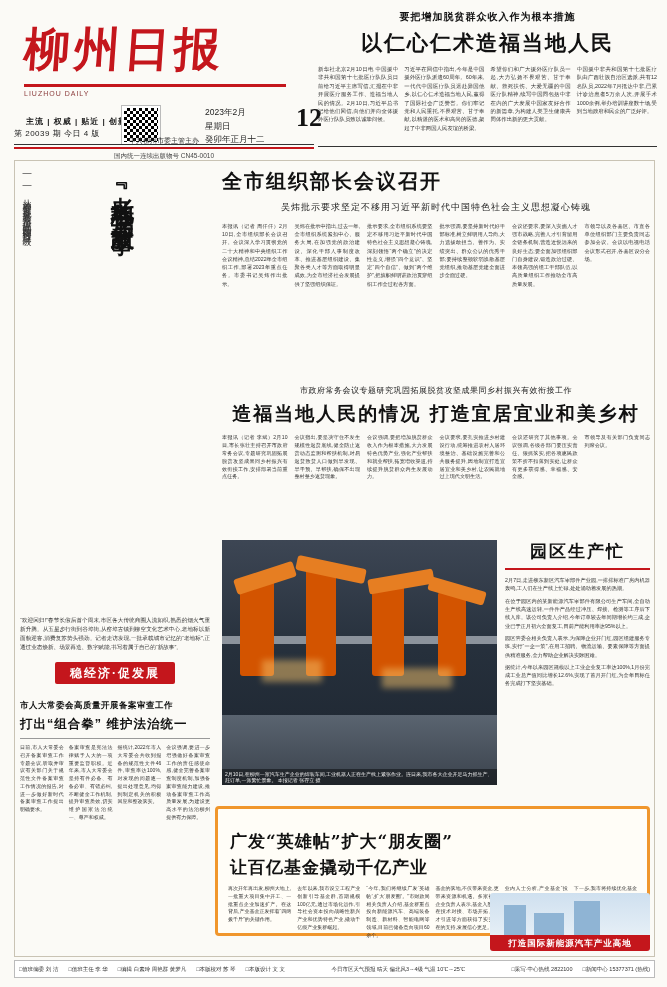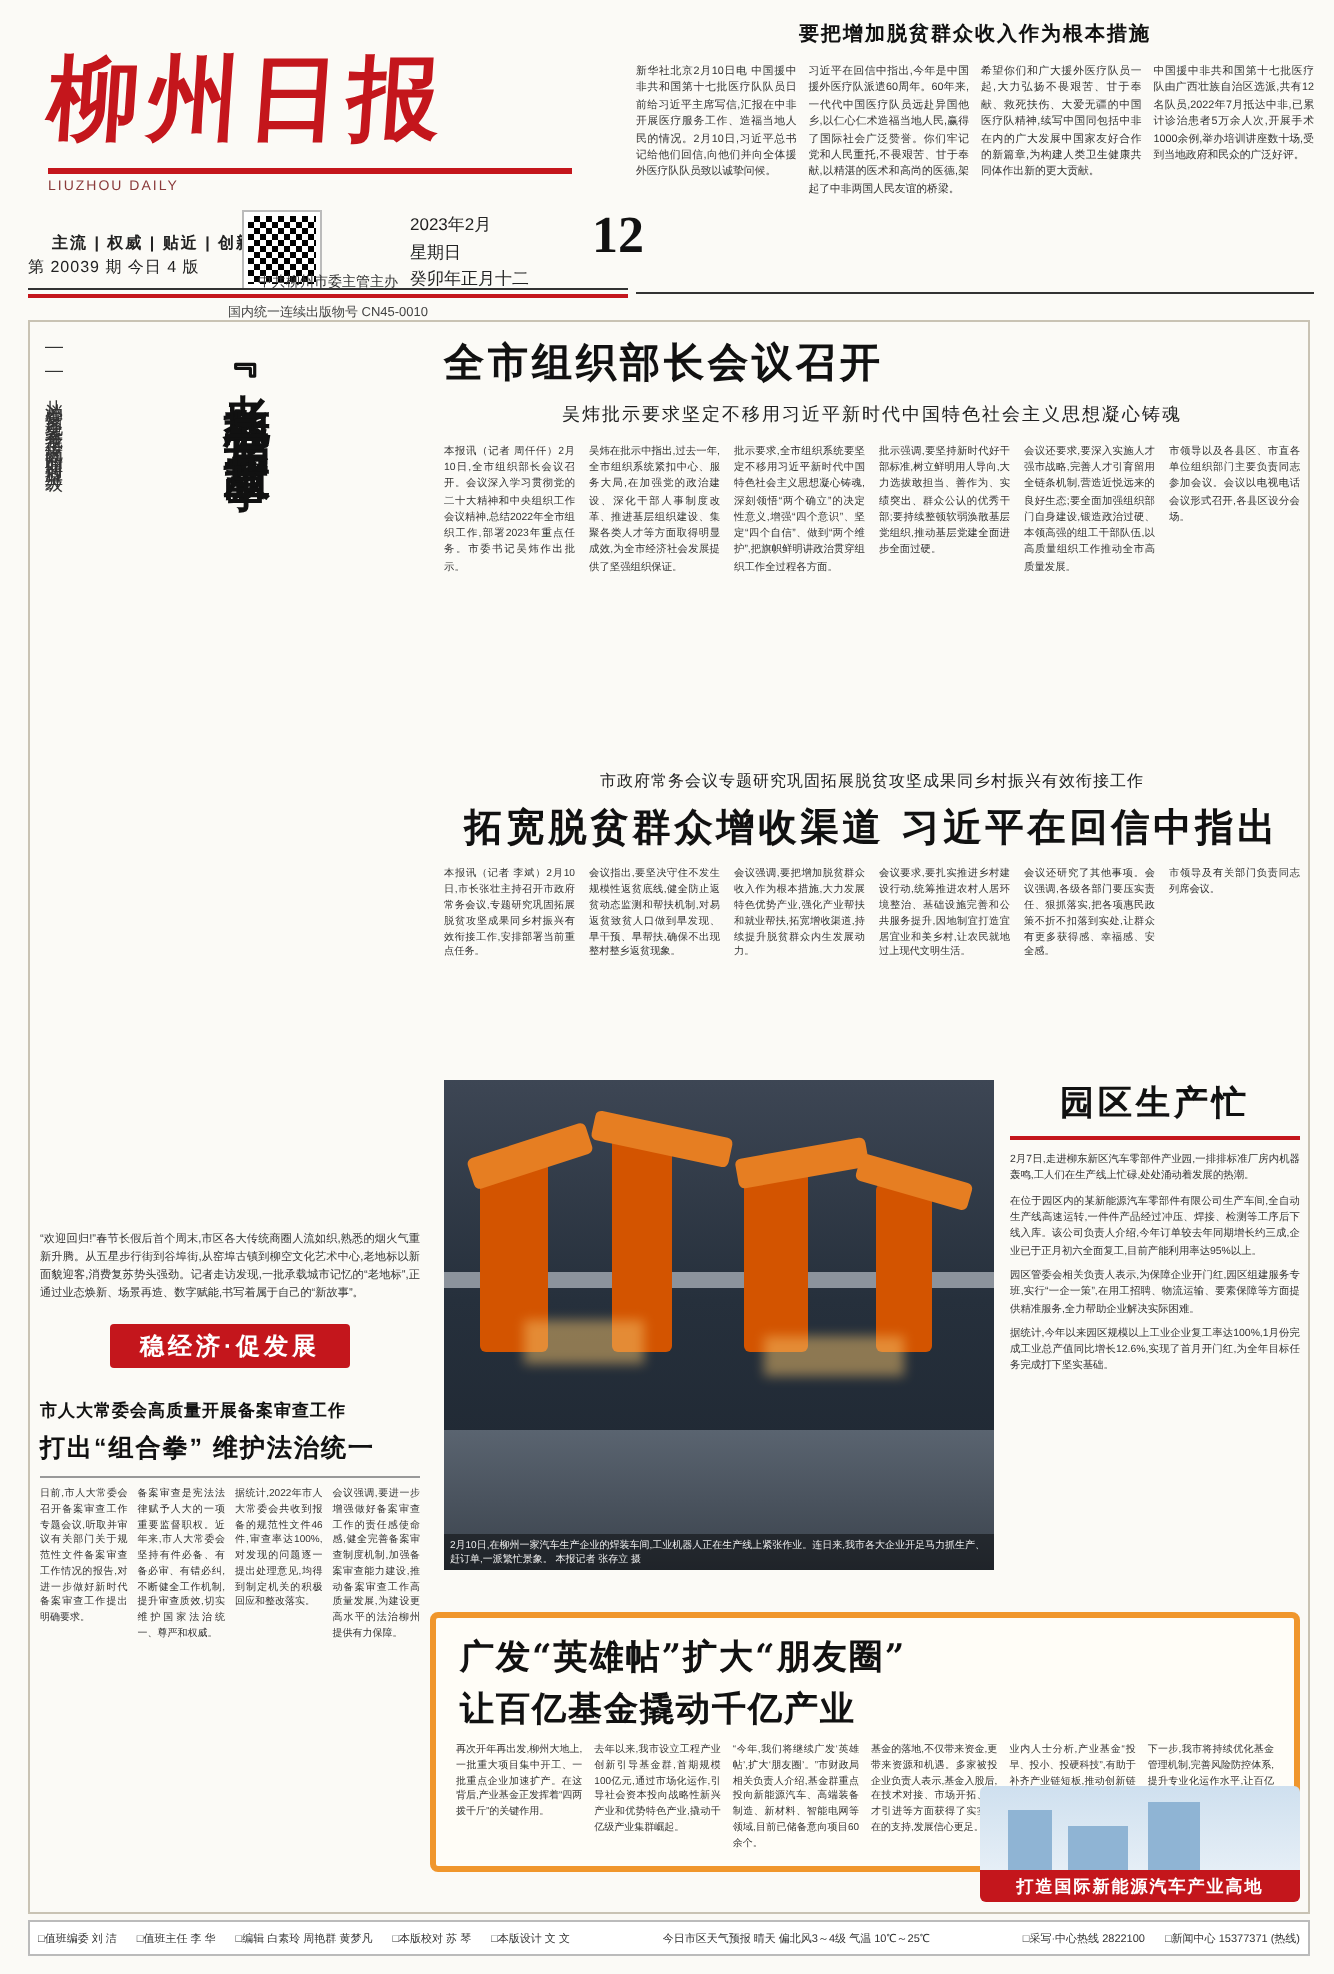--- a/index.html
+++ b/index.html
@@ -94,21 +94,21 @@
   
   .artC{position:absolute;left:20px;top:700px;width:190px;}
   .artC .h{font-size:8.5px;font-weight:bold;color:#111;letter-spacing:0.5px;}
   .artC .h2{font-size:12.5px;font-weight:bold;color:#111;letter-spacing:1px;margin-top:4px;}
   .artC .line{height:1px;background:#999;margin:5px 0;}
   .artC .cols{display:flex;gap:5px;}
   .artC .col{flex:1;font-size:5px;line-height:1.55;color:#333;text-align:justify;}
 
   
   .obox{position:absolute;left:215px;top:806px;width:435px;height:130px;border:3px solid #f0962c;border-radius:4px;background:#fffdf7;box-sizing:border-box;}
-  .obox .t1{margin-top:8px;text-align:left;padding-left:12px;font-size:17px;font-weight:bold;color:#111;letter-spacing:1px;font-family:"DejaVu Serif",serif;}
+  .obox .t1{margin-top:21px;text-align:left;padding-left:12px;font-size:17px;font-weight:bold;color:#111;letter-spacing:1px;font-family:"DejaVu Serif",serif;}
   .obox .t2{text-align:left;padding-left:12px;font-size:17px;font-weight:bold;color:#111;letter-spacing:1px;margin-top:3px;font-family:"DejaVu Serif",serif;}
   .obox .t3{position:absolute;right:10px;top:10px;width:150px;font-size:8px;color:#222;line-height:1.7;text-align:left;}
   .obox .cols{display:flex;gap:6px;padding:6px 10px 0 10px;}
   .obox .col{flex:1;font-size:5px;line-height:1.55;color:#333;text-align:justify;}
 
   .promo{position:absolute;left:490px;top:893px;width:160px;height:58px;border-radius:3px;overflow:hidden;background:linear-gradient(180deg,#cfe0ef,#eef4f9);}
   .promo .bar{position:absolute;left:0;bottom:0;width:100%;height:16px;background:#c4161c;color:#fff;font-size:8.5px;font-weight:bold;text-align:center;line-height:16px;letter-spacing:1px;}
   .promo .b1,.promo .b2,.promo .b3{position:absolute;bottom:16px;background:#8fb4d4;}
 
   
@@ -143,20 +143,21 @@
     <div class="issue-num">12</div>
 
     <div class="mast-footline">中共柳州市委主管主办</div>
     <div class="mast-rule"></div>
     <div class="mast-rule2"></div>
     <div class="mast-footline2">国内统一连续出版物号 CN45-0010</div>
   </div>
 
   <div class="lead">
     <div class="kicker">要把增加脱贫群众收入作为根本措施</div>
+    <div class="head">以仁心仁术造福当地人民</div>
     <div class="cols">
       <div class="col">新华社北京2月10日电 中国援中非共和国第十七批医疗队队员日前给习近平主席写信,汇报在中非开展医疗服务工作、造福当地人民的情况。2月10日,习近平总书记给他们回信,向他们并向全体援外医疗队队员致以诚挚问候。</div>
       <div class="col">习近平在回信中指出,今年是中国援外医疗队派遣60周年。60年来,一代代中国医疗队员远赴异国他乡,以仁心仁术造福当地人民,赢得了国际社会广泛赞誉。你们牢记党和人民重托,不畏艰苦、甘于奉献,以精湛的医术和高尚的医德,架起了中非两国人民友谊的桥梁。</div>
       <div class="col">希望你们和广大援外医疗队员一起,大力弘扬不畏艰苦、甘于奉献、救死扶伤、大爱无疆的中国医疗队精神,续写中国同包括中非在内的广大发展中国家友好合作的新篇章,为构建人类卫生健康共同体作出新的更大贡献。</div>
       <div class="col">中国援中非共和国第十七批医疗队由广西壮族自治区选派,共有12名队员,2022年7月抵达中非,已累计诊治患者5万余人次,开展手术1000余例,举办培训讲座数十场,受到当地政府和民众的广泛好评。</div>
     </div>
   </div>
   <div class="lead-rule"></div>
 
   <div class="frame"></div>
@@ -178,21 +179,21 @@
       <div class="col">吴炜在批示中指出,过去一年,全市组织系统紧扣中心、服务大局,在加强党的政治建设、深化干部人事制度改革、推进基层组织建设、集聚各类人才等方面取得明显成效,为全市经济社会发展提供了坚强组织保证。</div>
       <div class="col">批示要求,全市组织系统要坚定不移用习近平新时代中国特色社会主义思想凝心铸魂,深刻领悟“两个确立”的决定性意义,增强“四个意识”、坚定“四个自信”、做到“两个维护”,把旗帜鲜明讲政治贯穿组织工作全过程各方面。</div>
       <div class="col">批示强调,要坚持新时代好干部标准,树立鲜明用人导向,大力选拔敢担当、善作为、实绩突出、群众公认的优秀干部;要持续整顿软弱涣散基层党组织,推动基层党建全面进步全面过硬。</div>
       <div class="col">会议还要求,要深入实施人才强市战略,完善人才引育留用全链条机制,营造近悦远来的良好生态;要全面加强组织部门自身建设,锻造政治过硬、本领高强的组工干部队伍,以高质量组织工作推动全市高质量发展。</div>
       <div class="col">市领导以及各县区、市直各单位组织部门主要负责同志参加会议。会议以电视电话会议形式召开,各县区设分会场。</div>
     </div>
   </div>
 
   <div class="artB">
     <div class="kick">市政府常务会议专题研究巩固拓展脱贫攻坚成果同乡村振兴有效衔接工作</div>
-    <h1>拓宽脱贫群众增收渠道 习近平在回信中指出</h1>
+    <h1>造福当地人民的情况 打造宜居宜业和美乡村</h1>
     <div class="cols">
       <div class="col">本报讯（记者 李斌）2月10日,市长张壮主持召开市政府常务会议,专题研究巩固拓展脱贫攻坚成果同乡村振兴有效衔接工作,安排部署当前重点任务。</div>
       <div class="col">会议指出,要坚决守住不发生规模性返贫底线,健全防止返贫动态监测和帮扶机制,对易返贫致贫人口做到早发现、早干预、早帮扶,确保不出现整村整乡返贫现象。</div>
       <div class="col">会议强调,要把增加脱贫群众收入作为根本措施,大力发展特色优势产业,强化产业帮扶和就业帮扶,拓宽增收渠道,持续提升脱贫群众内生发展动力。</div>
       <div class="col">会议要求,要扎实推进乡村建设行动,统筹推进农村人居环境整治、基础设施完善和公共服务提升,因地制宜打造宜居宜业和美乡村,让农民就地过上现代文明生活。</div>
       <div class="col">会议还研究了其他事项。会议强调,各级各部门要压实责任、狠抓落实,把各项惠民政策不折不扣落到实处,让群众有更多获得感、幸福感、安全感。</div>
       <div class="col">市领导及有关部门负责同志列席会议。</div>
     </div>
   </div>
 

